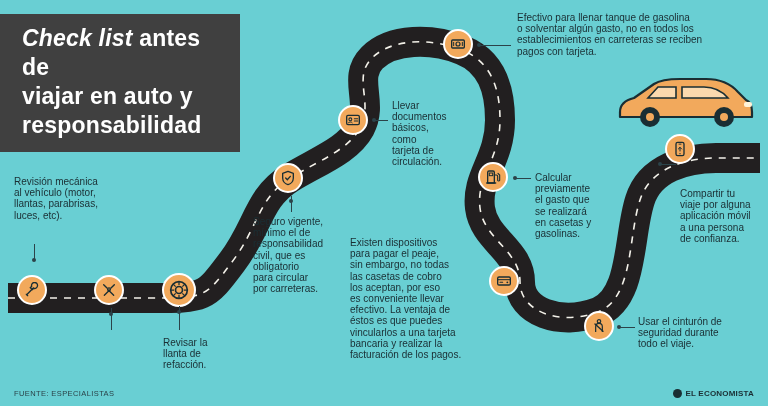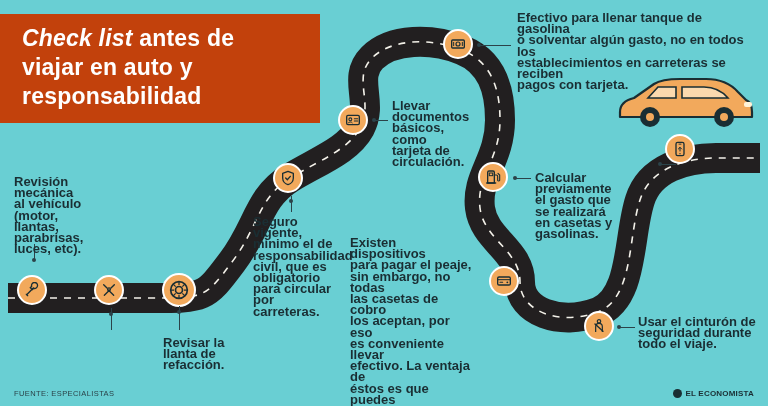--- a/index.html
+++ b/index.html
@@ -14,22 +14,22 @@
     background: #69cfd3;
     overflow: hidden;
     font-family: "Liberation Sans", sans-serif;
   }
 
   
   #title-block {
     position: absolute;
     left: 0;
     top: 14px;
-    width: 320px;
-    background: #c2410c;
+    width: 240px;
+    background: #404040;
     padding: 10px 14px 12px 22px;
     box-sizing: border-box;
   }
   #title-block .line {
     color: #ffffff;
     font-size: 23px;
     line-height: 29px;
     font-weight: bold;
     letter-spacing: 0.2px;
   }
@@ -43,24 +43,23 @@
     left: 0;
     top: 0;
     width: 768px;
     height: 406px;
   }
 
   
   .callout {
     position: absolute;
     color: #1a2e33;
-    font-size: 13px;
+    font-size: 10px;
     line-height: 11.2px;
     white-space: pre-line;
-    font-weight: bold;
   }
 
   
   .node {
     position: absolute;
     width: 30px;
     height: 30px;
     border-radius: 50%;
     background: #f2a95c;
     border: 2px solid #ffffff;
@@ -342,20 +341,25 @@
 efectivo. La ventaja de
 éstos es que puedes
 vincularlos a una tarjeta
 bancaria y realizar la
 facturación de los pagos.</div>
 
   <div class="callout" style="left:638px; top:316px; width:118px;">Usar el cinturón de
 seguridad durante
 todo el viaje.</div>
 
+  <div class="callout" style="left:680px; top:188px; width:82px;">Compartir tu
+viaje por alguna
+aplicación móvil
+a una persona
+de confianza.</div>
 
   <div id="source">FUENTE:  ESPECIALISTAS</div>
   <div id="logo">
     <span class="mark"></span>
     <span>EL ECONOMISTA</span>
   </div>
 
 </div>
 
 </body></html>

